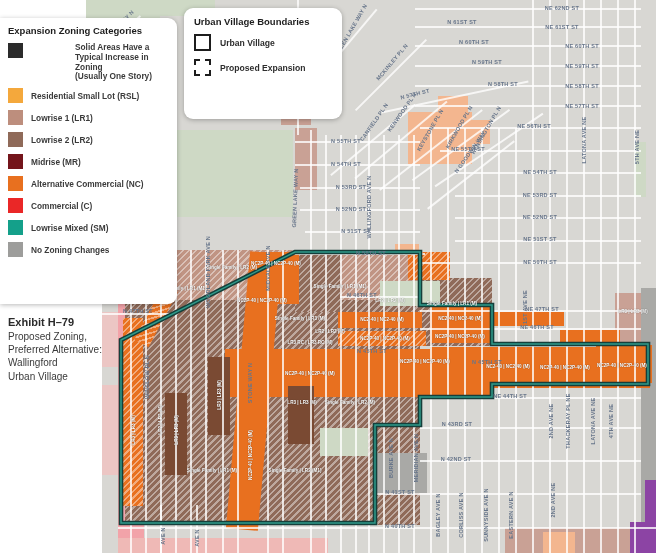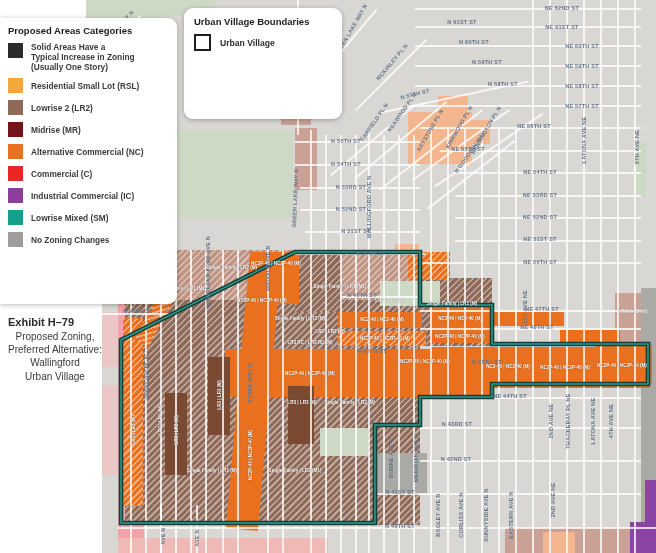--- a/index.html
+++ b/index.html
@@ -21,33 +21,33 @@
   
   .card{position:absolute;background:#fff;border-radius:9px;z-index:6;
         box-shadow:0 1px 5px rgba(0,0,0,.28);}
   .legend-card{left:0;top:18px;width:177px;height:286px;border-radius:0 9px 9px 0;padding:7px 6px 0 8px;box-sizing:border-box;}
   .bounds-card{left:184px;top:8px;width:158px;height:111px;padding:8px 8px 0 10px;box-sizing:border-box;}
   .card-title{font-size:9.5px;font-weight:700;color:#1d1d1d;margin-bottom:7px;}
   .note-row,.cat-row,.bitem{display:flex;align-items:flex-start;margin-bottom:6px;}
   .sw{width:15px;height:15px;flex:0 0 15px;margin-right:8px;}
   .solid-sw{background:#2b2b2b;}
   .hatch-sw{background:repeating-linear-gradient(135deg,#2b2b2b 0 2.5px,#fff 2.5px 4.5px);}
-  .note-txt{font-size:8.3px;font-weight:700;color:#3a3a3a;line-height:1.18;white-space:pre-line;}
+  .note-txt{font-size:8.3px;font-weight:700;color:#3a3a3a;line-height:1.18;white-space:pre-line;margin-left:44px;}
   .cat-row{align-items:center;margin-bottom:7px;text-align:center;}
   .cat-label{font-size:8.3px;font-weight:700;color:#3a3a3a;}
   .bicon{width:13px;height:13px;flex:0 0 13px;margin-right:9px;background:#fff;}
   .bicon.solid{border:2.6px solid #1d1d1d;}
   .bicon.dashed{border:2.2px dashed #1d1d1d;}
   .bitem{align-items:center;margin-bottom:8px;}
   .bitem-label{font-size:8.6px;font-weight:700;color:#2e2e2e;}
   .bnote{font-size:8.2px;font-style:italic;color:#333;line-height:1.25;white-space:pre-line;margin-top:9px;}
   
   .exhibit{position:absolute;left:8px;top:316px;z-index:6;color:#3a3a3a;}
   .ex-title{font-size:11px;font-weight:700;margin-bottom:2px;color:#2b2b2b;}
-  .ex-line{font-size:10px;line-height:1.32;text-align:center;}
+  .ex-line{font-size:10px;line-height:1.32;}
 </style>
 </head>
 <body>
 
 <div class="page">
 
   <div id="map">
     <div id="zones">
         <div class="zone" style="left: 85px; top: 0px; width: 75px; height: 42px; background: rgb(206, 217, 197); transform: none;"></div>
         <div class="zone" style="left: 85px; top: 0px; width: 130px; height: 16px; background: rgb(206, 217, 197); transform: none;"></div>
@@ -272,68 +272,72 @@
         <span class="zlabel" style="left: 633px; top: 311px; transform: translate(-50%, -50%) rotate(0deg);">LR3 | LR3 (M)</span>
         <span class="zlabel" style="left: 350px; top: 402px; transform: translate(-50%, -50%) rotate(0deg);">Single Family | LR2 (M)</span>
         <span class="zlabel" style="left: 302px; top: 402px; transform: translate(-50%, -50%) rotate(0deg);">LR3 | LR3 (M)</span>
       </div>
   </div>
 
   <div class="white-col"></div>
   <div class="white-col2"></div>
 
   <div class="card legend-card">
-    <div class="card-title">Proposed Areas Categories</div>
+    <div class="card-title">Expansion Zoning Categories</div>
     <div class="note-row">
       <span class="sw solid-sw"></span>
       <span class="note-txt">Solid Areas Have a
 Typical Increase in Zoning
 (Usually One Story)</span>
     </div>
     <div id="legend-cats">
         <div class="cat-row">
           <span class="sw" style="background: rgb(244, 168, 60);"></span>
           <span class="cat-label">Residential Small Lot (RSL)</span>
         </div>
         <div class="cat-row">
+          <span class="sw" style="background: rgb(189, 142, 125);"></span>
+          <span class="cat-label">Lowrise 1 (LR1)</span>
+        </div>
+        <div class="cat-row">
           <span class="sw" style="background: rgb(143, 106, 89);"></span>
           <span class="cat-label">Lowrise 2 (LR2)</span>
         </div>
         <div class="cat-row">
           <span class="sw" style="background: rgb(116, 21, 27);"></span>
           <span class="cat-label">Midrise (MR)</span>
         </div>
         <div class="cat-row">
           <span class="sw" style="background: rgb(232, 112, 31);"></span>
           <span class="cat-label">Alternative Commercial (NC)</span>
         </div>
         <div class="cat-row">
           <span class="sw" style="background: rgb(234, 39, 39);"></span>
           <span class="cat-label">Commercial (C)</span>
-        </div>
-        <div class="cat-row">
-          <span class="sw" style="background: rgb(140, 62, 156);"></span>
-          <span class="cat-label">Industrial Commercial (IC)</span>
         </div>
         <div class="cat-row">
           <span class="sw" style="background: rgb(20, 160, 138);"></span>
           <span class="cat-label">Lowrise Mixed (SM)</span>
         </div>
         <div class="cat-row">
           <span class="sw" style="background: rgb(157, 157, 155);"></span>
           <span class="cat-label">No Zoning Changes</span>
         </div>
       </div>
   </div>
 
   <div class="card bounds-card">
     <div class="card-title">Urban Village Boundaries</div>
     <div class="bitem">
       <span class="bicon solid"></span>
       <span class="bitem-label">Urban Village</span>
+    </div>
+    <div class="bitem">
+      <span class="bicon dashed"></span>
+      <span class="bitem-label">Proposed Expansion</span>
     </div>
   </div>
 
   <div class="exhibit">
     <div class="ex-title">Exhibit H–79</div>
     <div class="ex-line">Proposed Zoning,</div>
     <div class="ex-line">Preferred Alternative:</div>
     <div class="ex-line">Wallingford</div>
     <div class="ex-line">Urban Village</div>
   </div>

